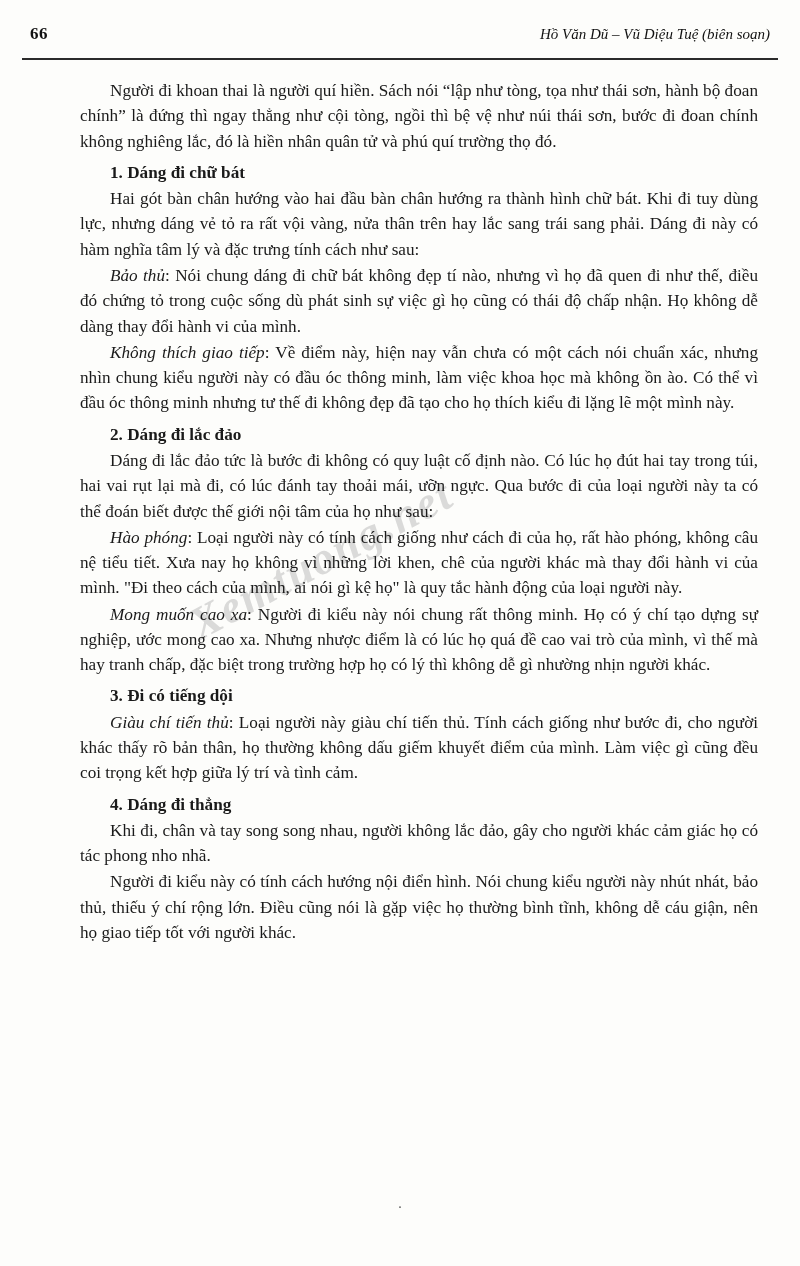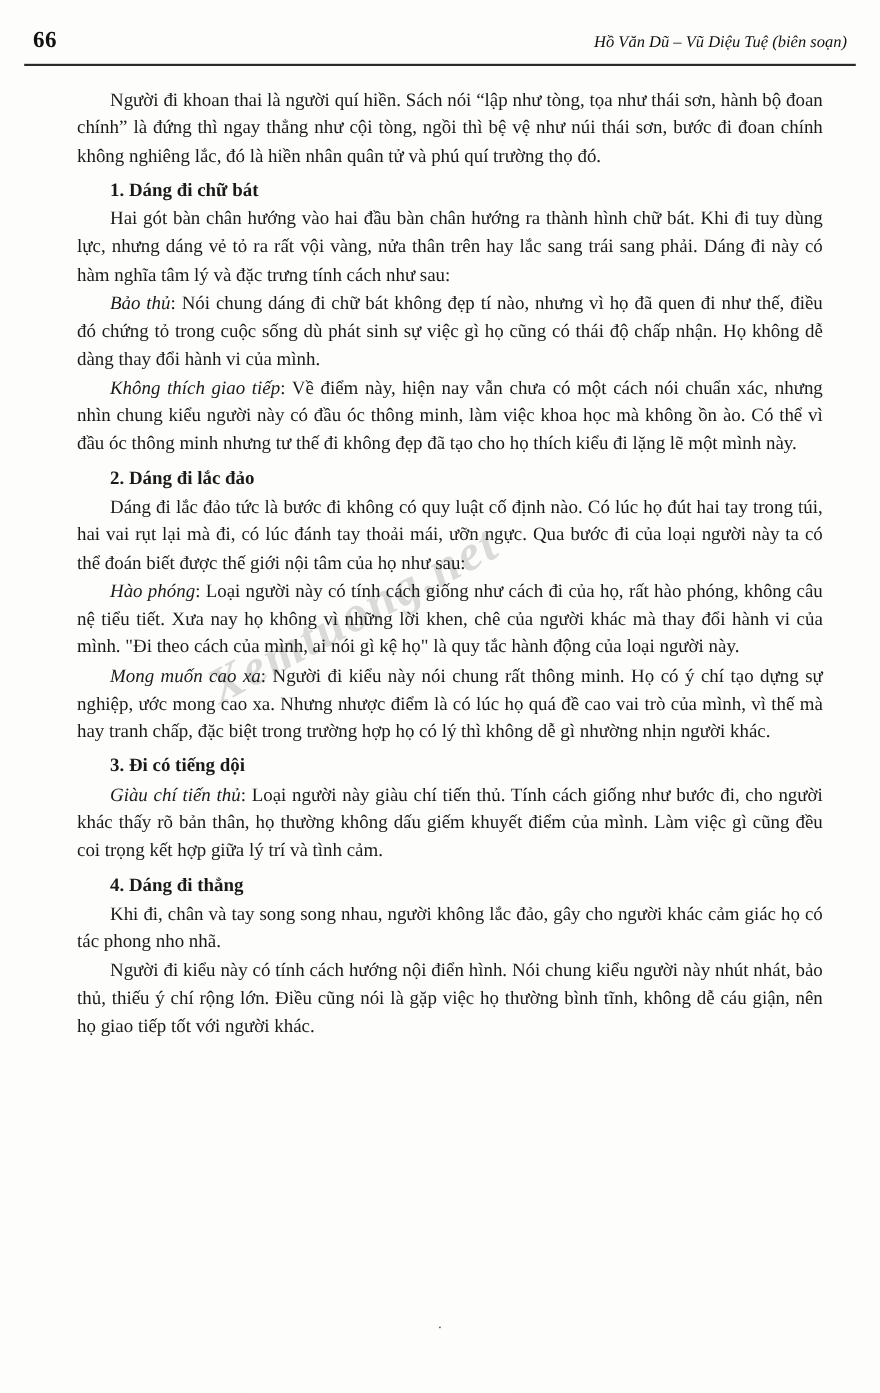--- a/index.html
+++ b/index.html
@@ -25,42 +25,42 @@
   .header {
     position: absolute;
     left: 30px;
     top: 24px;
     width: 740px;
     display: flex;
     align-items: baseline;
     justify-content: space-between;
   }
   .folio {
-    font-size: 21px;
+    font-size: 17px;
     font-weight: bold;
     letter-spacing: 0.5px;
     color: #111;
     text-align: center;
   }
   .running-head {
     font-size: 15px;
     font-style: italic;
     color: #111;
   }
   .rule {
     position: absolute;
     left: 22px;
     top: 58px;
     width: 756px;
     height: 2px;
     background: #2b2b2b;
   }
   .content {
     position: absolute;
-    left: 70px;
+    left: 80px;
     top: 78px;
     width: 678px;
     font-size: 17.2px;
     line-height: 1.47;
     text-align: justify;
     text-justify: inter-word;
   }
   p {
     margin: 0 0 1px 0;
     text-indent: 30px;

